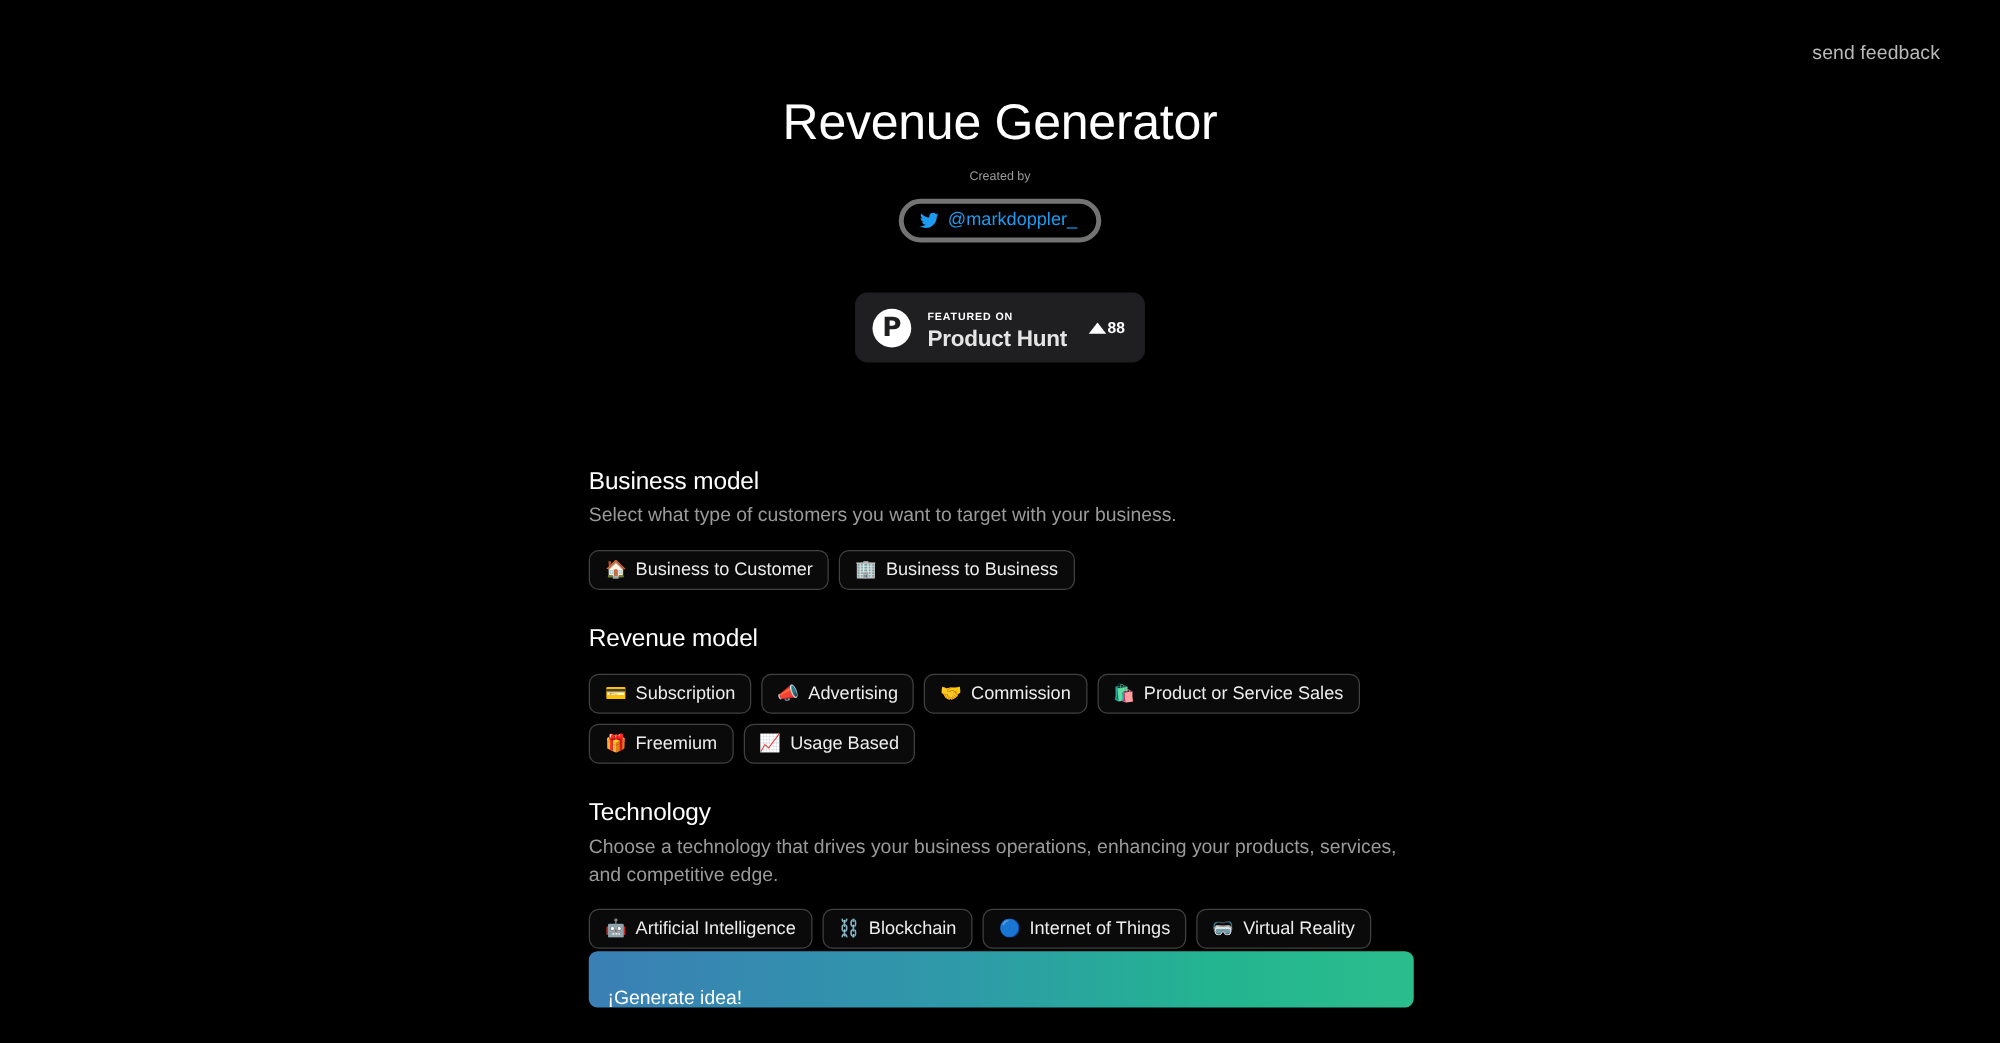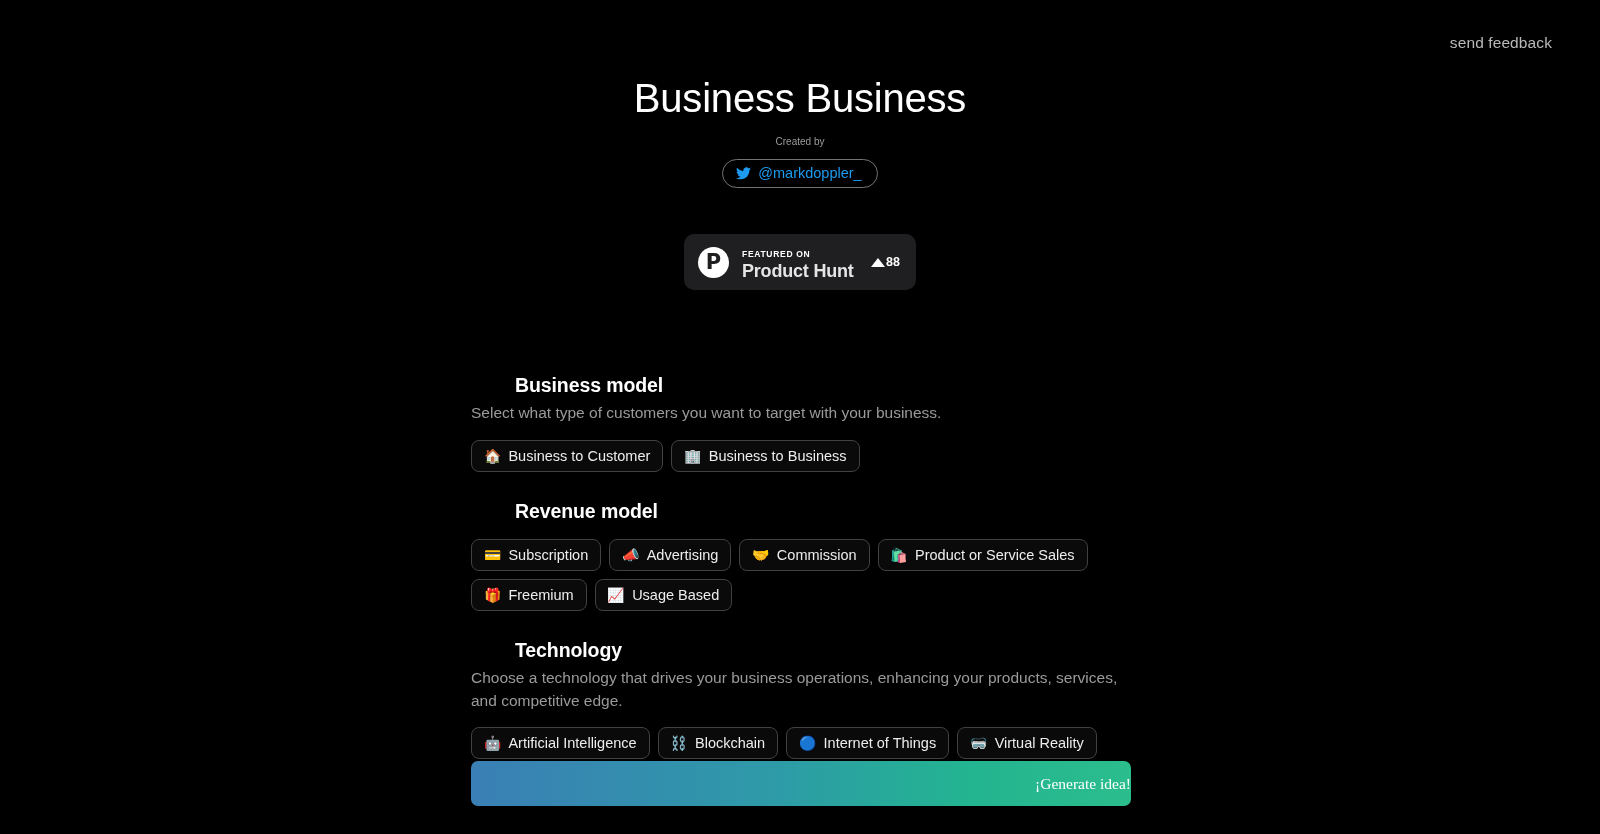--- a/index.html
+++ b/index.html
@@ -54,21 +54,21 @@
     font-size: 10px;
     color: #9b9b9b;
     font-weight: 400;
   }
   .twitter-badge {
     display: inline-flex;
     align-items: center;
     gap: 7px;
     margin-top: 12px;
     padding: 5px 15px 6px 13px;
-    border: 1px solid #737373;
+    border: 4px solid #737373;
     border-radius: 999px;
     color: #1d9bf0;
     font-size: 14.5px;
     text-decoration: none;
     background: transparent;
     cursor: pointer;
   }
   .twitter-badge svg { display: block; }
 
   
@@ -147,25 +147,24 @@
     position: absolute;
     top: 372px;
     left: 471px;
     width: 660px;
   }
   .section { margin-bottom: 26px; }
   .section:last-child { margin-bottom: 0; }
 
   .section-title {
     font-size: 19.5px;
-    font-weight: 700;
+    font-weight: 400;
     color: #ffffff;
     line-height: 1.35;
     letter-spacing: -0.1px;
-    margin-left: 44px;
   }
   .section-desc {
     margin-top: 4px;
     font-size: 15.5px;
     color: #9a9a9a;
     line-height: 1.45;
     max-width: 655px;
   }
   .chip-row {
     display: flex;
@@ -208,44 +207,44 @@
   }
   .cta-button {
     display: block;
     width: 100%;
     height: 45px;
     border: none;
     border-radius: 7px;
     background: linear-gradient(90deg, #3a7fb5 0%, #2e9aa8 45%, #23b491 75%, #2bbd8c 100%);
     color: #ffffff;
     font-size: 15.5px;
-    font-family: Liberation Serif, serif;
+    font-family: Liberation Sans, sans-serif;
     cursor: pointer;
     line-height: 45px;
-    text-align: right;
-    padding: 0;
+    text-align: left;
+    padding: 15px;
   }
   .cta-fade {
     position: absolute;
     left: 0; right: 0;
     bottom: 0;
     top: 806px;
     background: #000000;
     z-index: 4;
   }
 </style>
 </head>
 <body>
 
 <div class="topbar">
   <a class="feedback-link" href="#">send feedback</a>
 </div>
 
 <div class="hero">
-  <h1 class="hero-title">Business Business</h1>
+  <h1 class="hero-title">Revenue Generator</h1>
   <div class="hero-sub">Created by</div>
   <a class="twitter-badge" href="#">
     <span>
       <svg width="15" height="13" viewBox="0 0 24 20" aria-hidden="true">
         <path fill="#1d9bf0" d="M24 2.4c-.9.4-1.8.7-2.8.8 1-.6 1.8-1.6 2.2-2.7-.9.6-2 1-3.1 1.2C19.4.6 18.1 0 16.7 0c-2.7 0-4.9 2.2-4.9 4.9 0 .4 0 .8.1 1.1C7.8 5.8 4.1 3.8 1.7.8 1.2 1.5 1 2.3 1 3.2c0 1.7.9 3.2 2.2 4.1-.8 0-1.6-.2-2.2-.6v.1c0 2.4 1.7 4.4 3.9 4.8-.4.1-.8.2-1.3.2-.3 0-.6 0-.9-.1.6 2 2.4 3.4 4.6 3.4-1.7 1.3-3.8 2.1-6.1 2.1-.4 0-.8 0-1.2-.1 2.2 1.4 4.8 2.2 7.5 2.2 9.1 0 14-7.5 14-14v-.6c1-.7 1.8-1.6 2.5-2.5z"></path>
       </svg>
     </span>
     <span>@markdoppler_</span>
   </a>
 </div>

